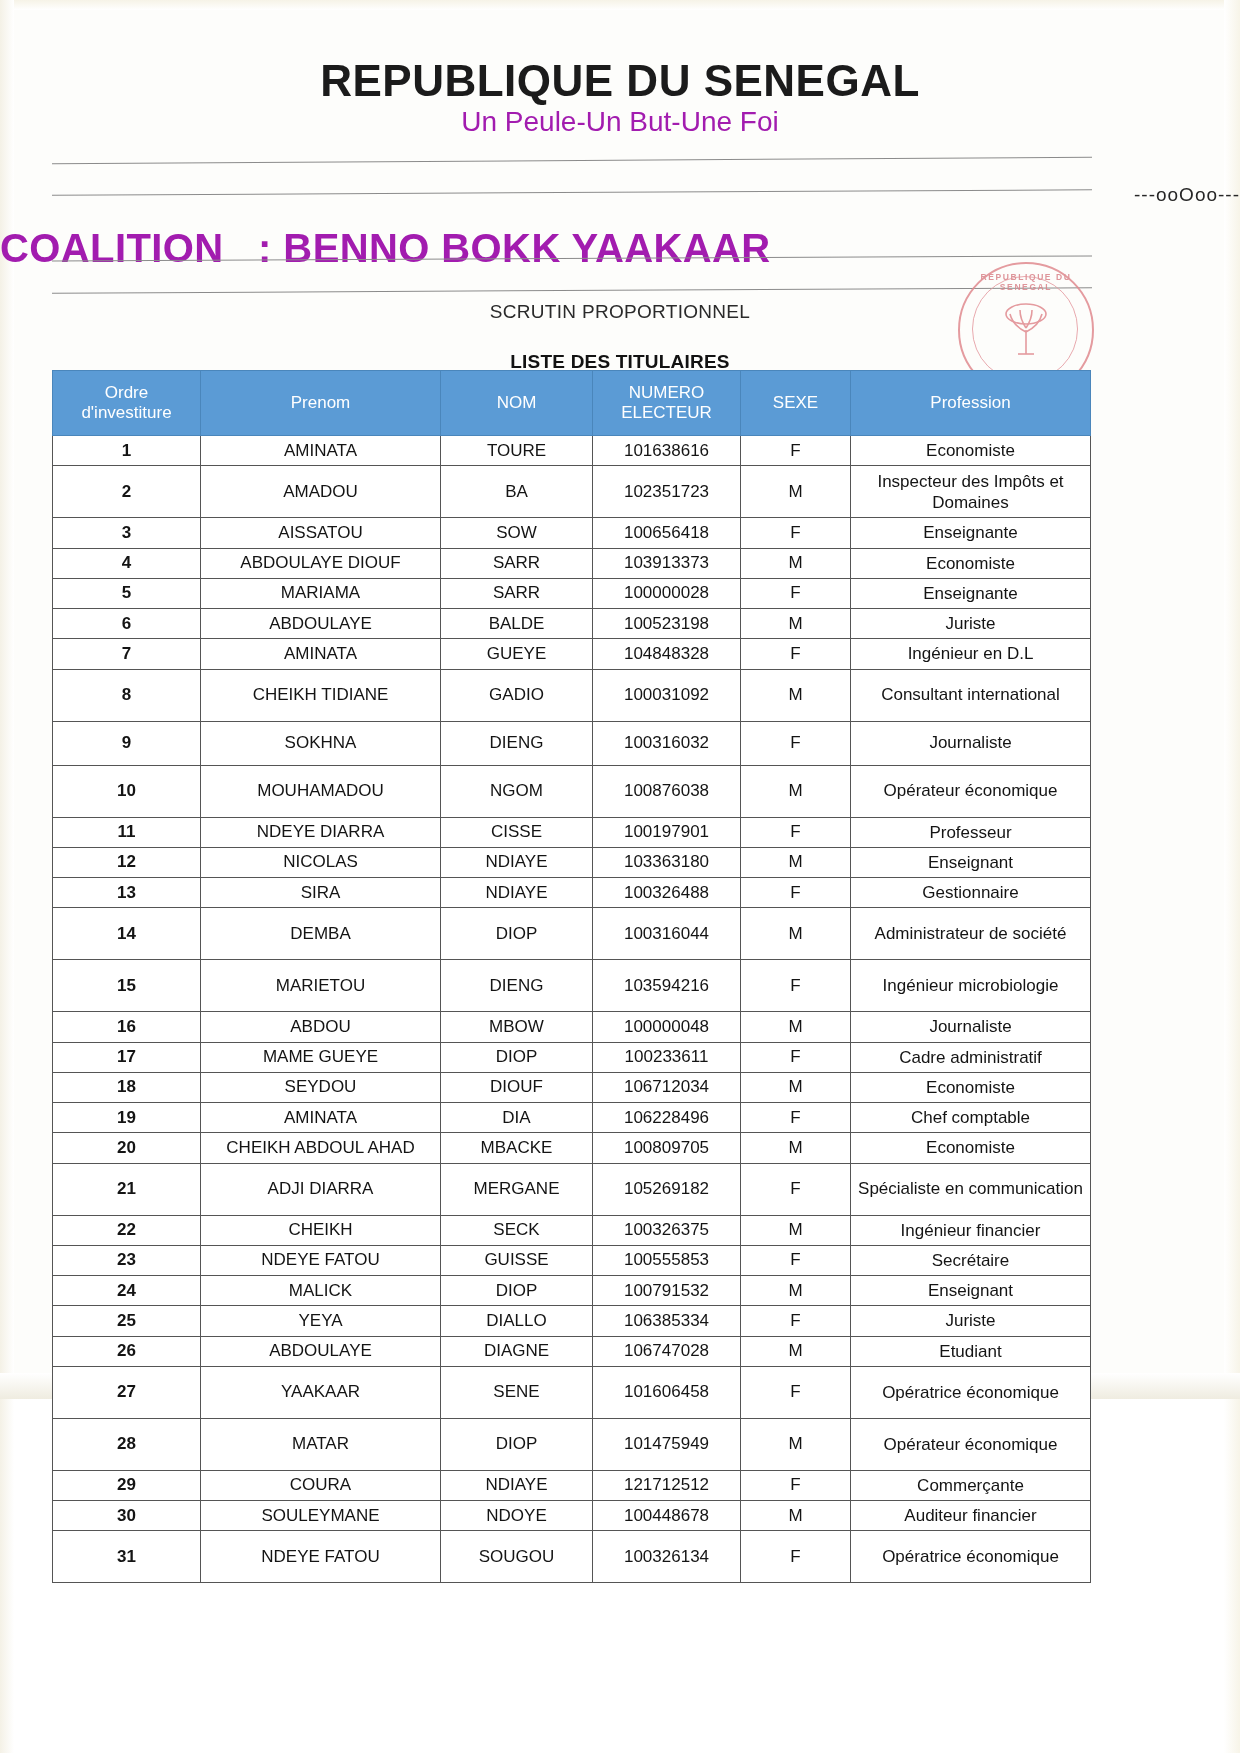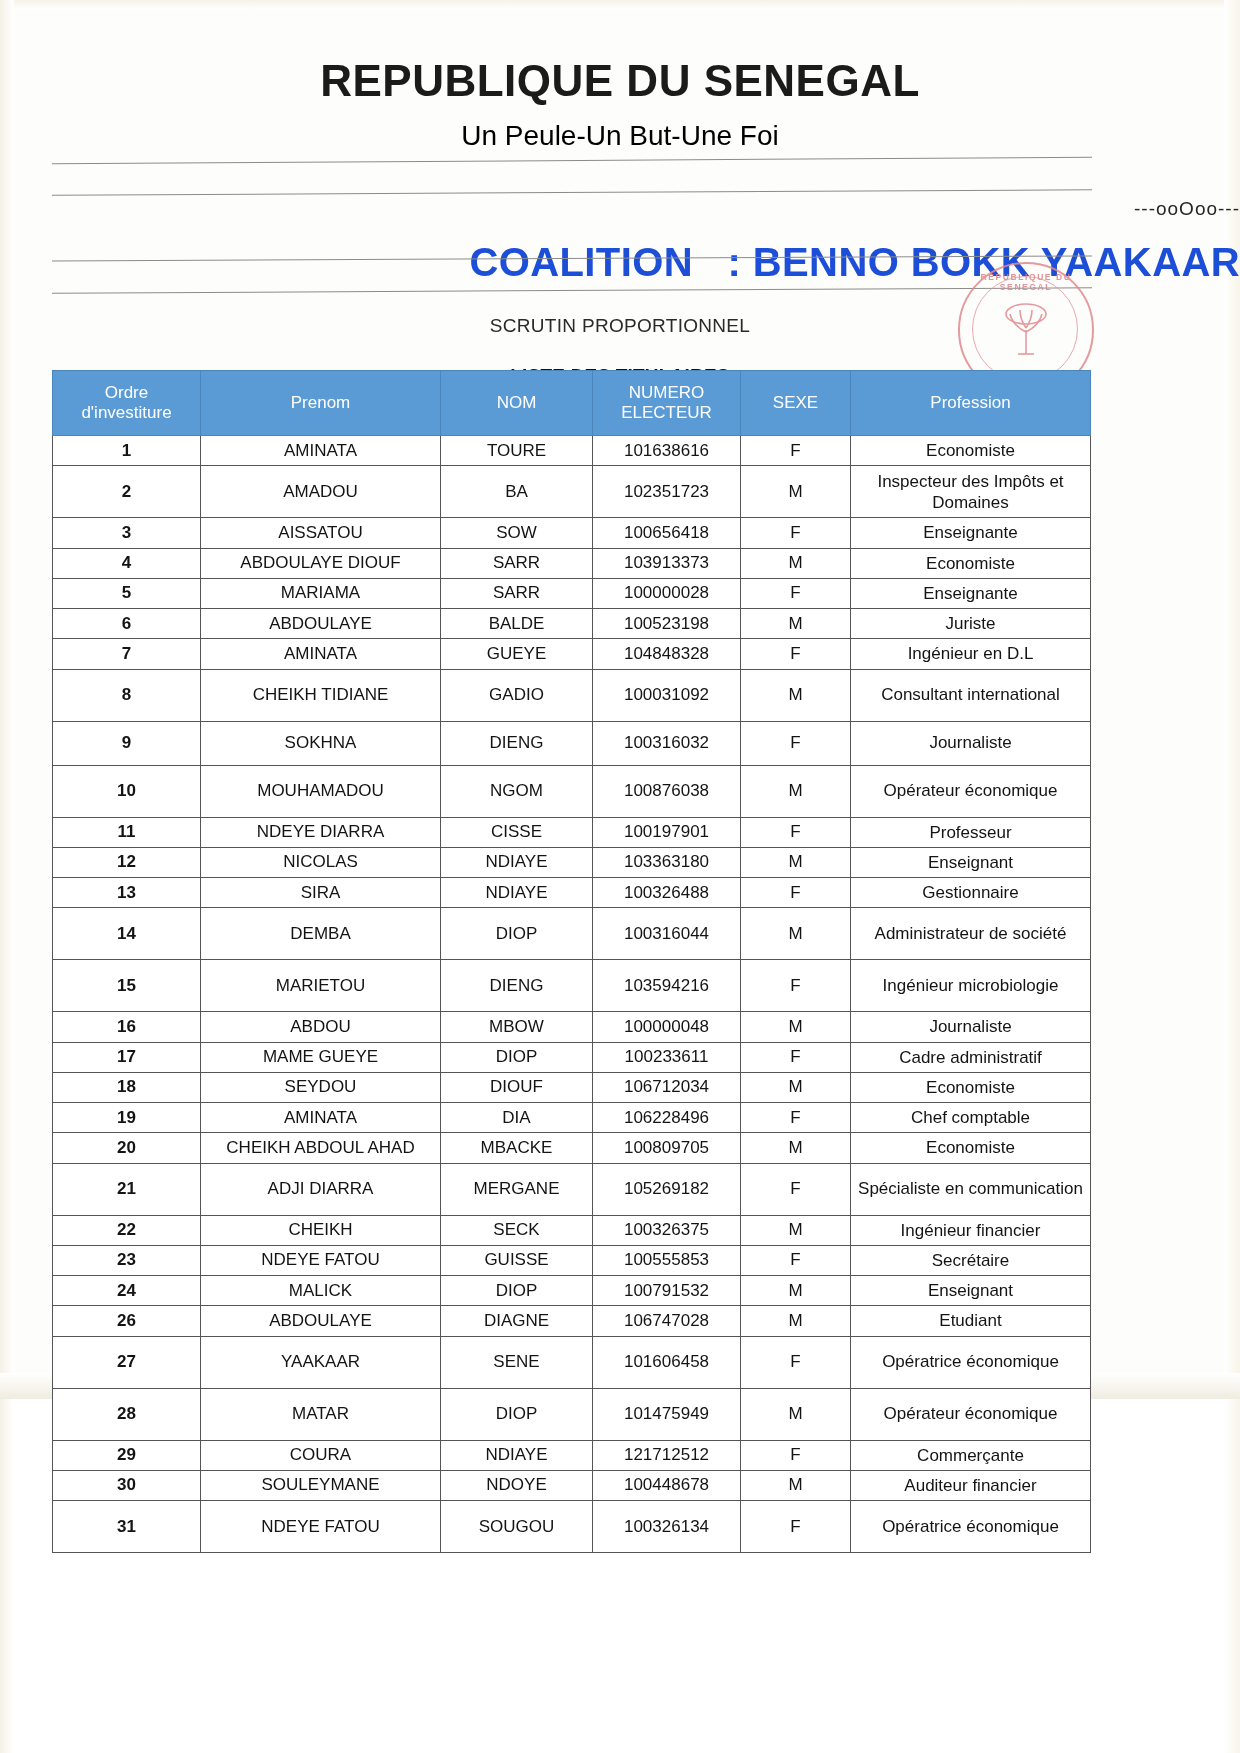--- a/index.html
+++ b/index.html
@@ -48,48 +48,47 @@
     text-align: center;
     font-size: 44px;
     font-weight: bold;
     letter-spacing: 0.5px;
     margin-top: 56px;
     color: #1b1b1b;
   }
   .title-motto {
     text-align: center;
     font-size: 28px;
-    margin-top: 14px;
-    color: #000000;
+    color: #a21caf;
   }
   .rule {
     position: absolute;
     height: 0;
     border-top: 1.3px solid #8b8b8b;
     left: 52px;
     width: 1040px;
   }
   .rule.r1 { top: 160px; transform: rotate(-0.35deg); }
   .rule.r2 { top: 192px; transform: rotate(-0.3deg); }
   .rule.r3 { top: 258px; transform: rotate(-0.28deg); }
   .rule.r4 { top: 290px; transform: rotate(-0.3deg); }
   .ornament {
     text-align: right;
     font-size: 19px;
     letter-spacing: 1px;
     margin-top: 4px;
     color: #262626;
   }
   .title-coalition {
-    text-align: right;
+    text-align: left;
     font-size: 40px;
     font-weight: bold;
     letter-spacing: 0.4px;
     margin-top: 20px;
-    color: #1d4ed8;
+    color: #a21caf;
     white-space: pre;
   }
   .subtitle-scrutin {
     text-align: center;
     font-size: 19px;
     margin-top: 30px;
     letter-spacing: 0.3px;
     color: #2a2a2a;
   }
   .subtitle-liste {
@@ -441,20 +440,28 @@
           </tr>
           <tr class="row-h1">
             <td class="c-ordre">24</td>
             <td class="c-prenom">MALICK</td>
             <td class="c-nom">DIOP</td>
             <td class="c-num">100791532</td>
             <td class="c-sexe">M</td>
             <td class="c-prof">Enseignant</td>
           </tr>
           <tr class="row-h1">
+            <td class="c-ordre">25</td>
+            <td class="c-prenom">YEYA</td>
+            <td class="c-nom">DIALLO</td>
+            <td class="c-num">106385334</td>
+            <td class="c-sexe">F</td>
+            <td class="c-prof">Juriste</td>
+          </tr>
+          <tr class="row-h1">
             <td class="c-ordre">26</td>
             <td class="c-prenom">ABDOULAYE</td>
             <td class="c-nom">DIAGNE</td>
             <td class="c-num">106747028</td>
             <td class="c-sexe">M</td>
             <td class="c-prof">Etudiant</td>
           </tr>
           <tr class="row-h2">
             <td class="c-ordre">27</td>
             <td class="c-prenom">YAAKAAR</td>

